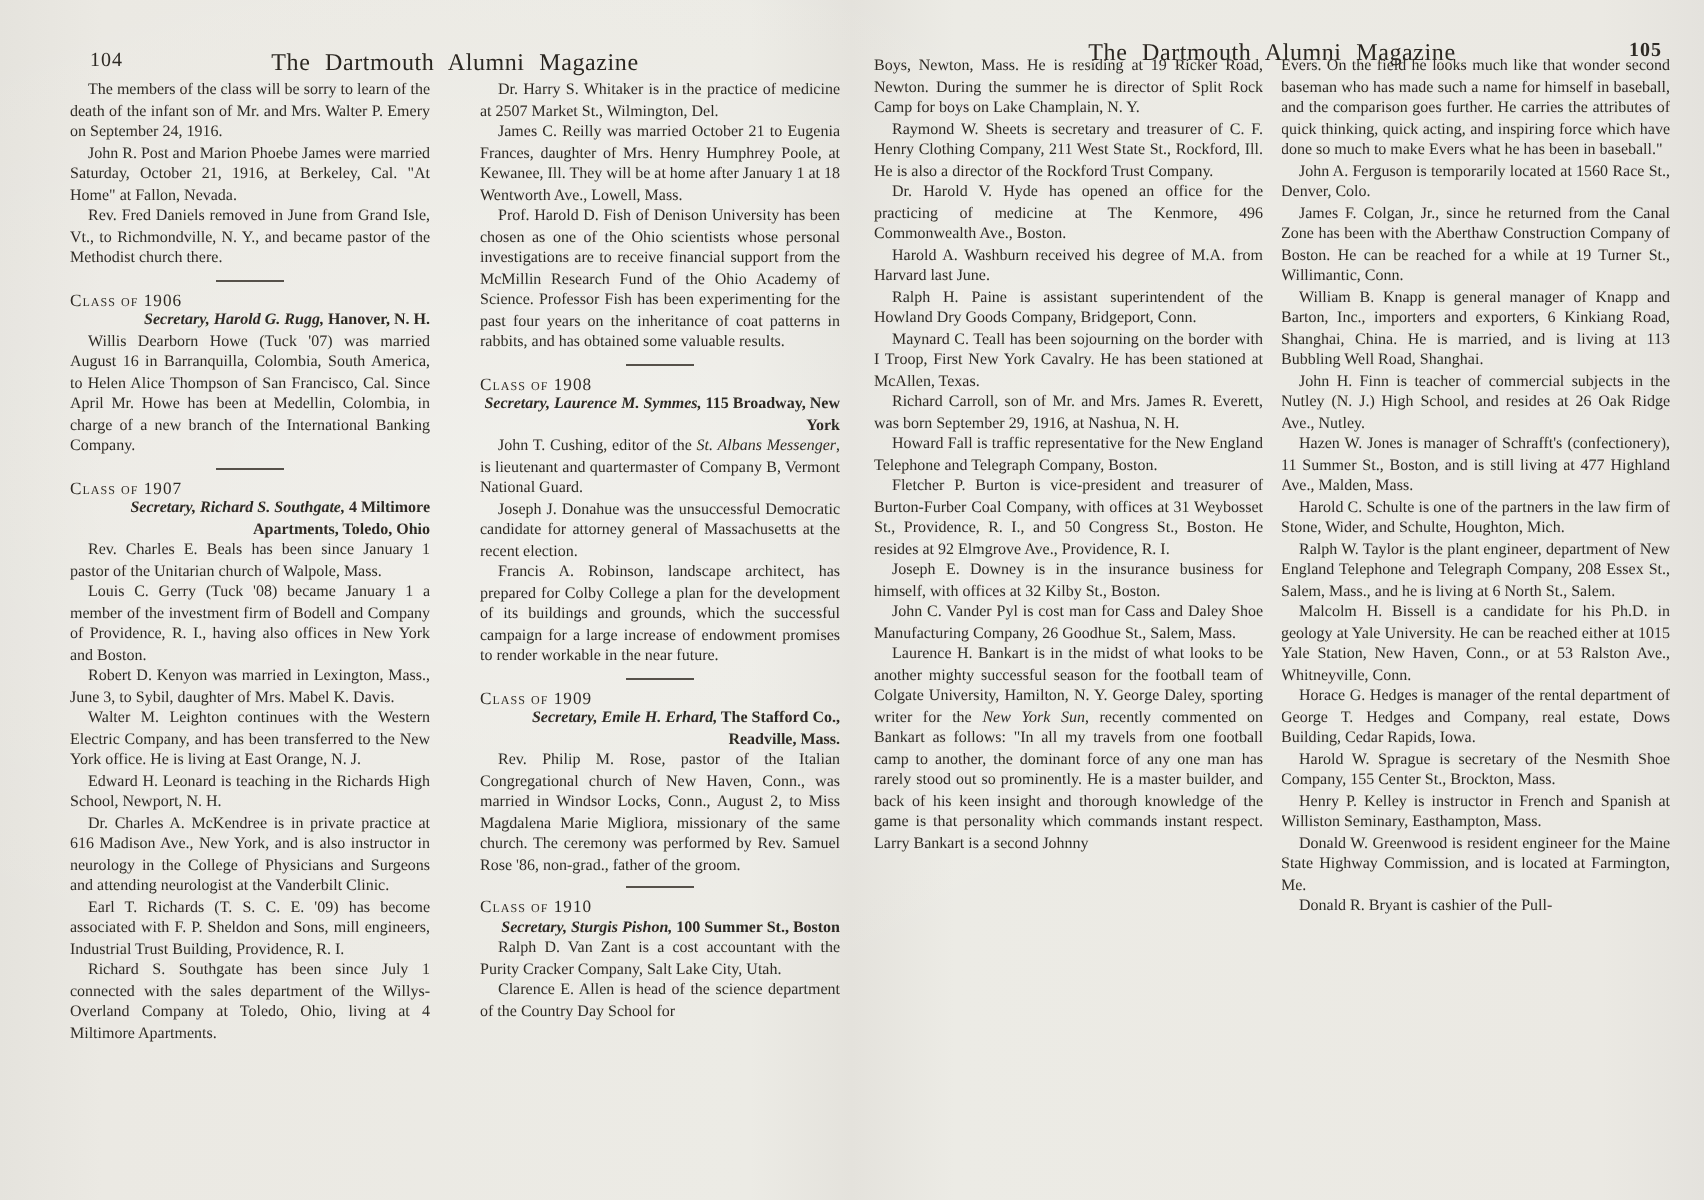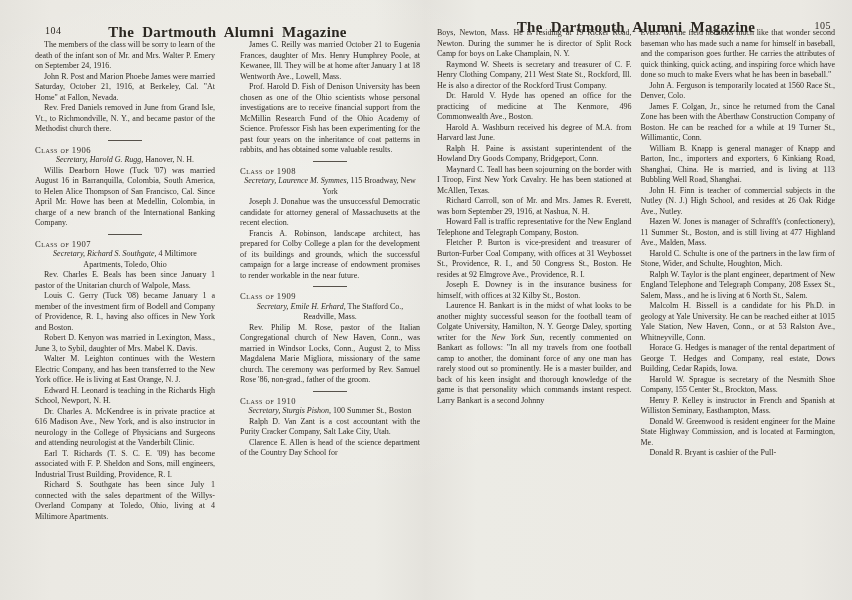--- a/index.html
+++ b/index.html
@@ -17,35 +17,35 @@
   }
   .page { position:absolute; top:0; width:426px; height:600px; }
   .page-left  { left:0; }
   .page-right { left:426px; }
 
   .pagehead { position:absolute; height:16px; }
   .page-left  .pagehead { top:24px; left:35px; width:385px; }
   .page-right .pagehead { top:19px; left:11px; width:398px; }
   .folio { position:absolute; top:1px; font-size:10px; letter-spacing:0.5px; color:#2e2a24; }
   .folio-left  { left:10px; }
-  .folio-right { right:4px; }
+  .folio-right { right:4px;font-weight:bold; }
   .runhead {
     position:absolute; left:50%; transform:translateX(-50%);
-    white-space:nowrap; font-weight:700; font-size:15px;
+    white-space:nowrap; font-weight:400; font-size:12px;
     word-spacing:4px; letter-spacing:0.3px; color:#2b2721;
   }
 
   .cols { position:absolute; display:flex; }
   .page-left  .cols { top:40px; left:35px;  width:385px; gap:25px; height:545px; }
   .page-right .cols { top:28px; left:11px;  width:398px; gap:9px;  height:550px; }
   .col { flex:1 1 0; overflow:hidden; font-size:8px; line-height:10.5px; }
 
   .para { margin:0; text-indent:9px; text-align:justify; }
   .para.cont { text-indent:0; }
-  .secretary { margin:0; text-align:center; }
+  .secretary { margin:0; text-align:right;font-weight:bold; }
   .it { font-style:italic; }
   .class-heading {
     text-align:left; font-variant:small-caps; letter-spacing:0.5px;
     font-size:8.6px; margin:0;
   }
   .rule { width:34px; height:1px; background:#56514a; margin:5px auto 4px auto; }
 </style>
 </head>
 <body>
 
@@ -71,25 +71,27 @@
           <p class="para"><span>Rev. Charles E. Beals has been since January 1 pastor of the Unitarian church of Walpole, Mass.</span></p>
           <p class="para"><span>Louis C. Gerry (Tuck '08) became January 1 a member of the investment firm of Bodell and Company of Providence, R. I., having also offices in New York and Boston.</span></p>
           <p class="para"><span>Robert D. Kenyon was married in Lexington, Mass., June 3, to Sybil, daughter of Mrs. Mabel K. Davis.</span></p>
           <p class="para"><span>Walter M. Leighton continues with the Western Electric Company, and has been transferred to the New York office.  He is living at East Orange, N. J.</span></p>
           <p class="para"><span>Edward H. Leonard is teaching in the Richards High School, Newport, N. H.</span></p>
           <p class="para"><span>Dr. Charles A. McKendree is in private practice at 616 Madison Ave., New York, and is also instructor in neurology in the College of Physicians and Surgeons and attending neurologist at the Vanderbilt Clinic.</span></p>
           <p class="para"><span>Earl T. Richards (T. S. C. E. '09) has become associated with F. P. Sheldon and Sons, mill engineers, Industrial Trust Building, Providence, R. I.</span></p>
           <p class="para"><span>Richard S. Southgate has been since July 1 connected with the sales department of the Willys-Overland Company at Toledo, Ohio, living at 4 Miltimore Apartments.</span></p>
         </div>
       <div class="col">
+          <p class="para"><span>Dr. Harry S. Whitaker is in the practice of medicine at 2507 Market St., Wilmington, Del.</span></p>
           <p class="para"><span>James C. Reilly was married October 21 to Eugenia Frances, daughter of Mrs. Henry Humphrey Poole, at Kewanee, Ill.  They will be at home after January 1 at 18 Wentworth Ave., Lowell, Mass.</span></p>
           <p class="para"><span>Prof. Harold D. Fish of Denison University has been chosen as one of the Ohio scientists whose personal investigations are to receive financial support from the McMillin Research Fund of the Ohio Academy of Science.  Professor Fish has been experimenting for the past four years on the inheritance of coat patterns in rabbits, and has obtained some valuable results.</span></p>
           <div class="rule"></div>
           <div class="class-heading">Class of 1908</div>
           <p class="secretary"><span class="it">Secretary, Laurence M. Symmes,</span><span> 115 Broadway, New York</span></p>
+          <p class="para"><span>John T. Cushing, editor of the </span><span class="it">St. Albans Messenger</span><span>, is lieutenant and quartermaster of Company B, Vermont National Guard.</span></p>
           <p class="para"><span>Joseph J. Donahue was the unsuccessful Democratic candidate for attorney general of Massachusetts at the recent election.</span></p>
           <p class="para"><span>Francis A. Robinson, landscape architect, has prepared for Colby College a plan for the development of its buildings and grounds, which the successful campaign for a large increase of endowment promises to render workable in the near future.</span></p>
           <div class="rule"></div>
           <div class="class-heading">Class of 1909</div>
           <p class="secretary"><span class="it">Secretary, Emile H. Erhard,</span><span> The Stafford Co., Readville, Mass.</span></p>
           <p class="para"><span>Rev. Philip M. Rose, pastor of the Italian Congregational church of New Haven, Conn., was married in Windsor Locks, Conn., August 2, to Miss Magdalena Marie Migliora, missionary of the same church.  The ceremony was performed by Rev. Samuel Rose '86, non-grad., father of the groom.</span></p>
           <div class="rule"></div>
           <div class="class-heading">Class of 1910</div>
           <p class="secretary"><span class="it">Secretary, Sturgis Pishon,</span><span> 100 Summer St., Boston</span></p>
           <p class="para"><span>Ralph D. Van Zant is a cost accountant with the Purity Cracker Company, Salt Lake City, Utah.</span></p>
@@ -108,20 +110,21 @@
           <p class="para cont"><span>Boys, Newton, Mass.  He is residing at 19 Ricker Road, Newton.  During the summer he is director of Split Rock Camp for boys on Lake Champlain, N. Y.</span></p>
           <p class="para"><span>Raymond W. Sheets is secretary and treasurer of C. F. Henry Clothing Company, 211 West State St., Rockford, Ill.  He is also a director of the Rockford Trust Company.</span></p>
           <p class="para"><span>Dr. Harold V. Hyde has opened an office for the practicing of medicine at The Kenmore, 496 Commonwealth Ave., Boston.</span></p>
           <p class="para"><span>Harold A. Washburn received his degree of M.A. from Harvard last June.</span></p>
           <p class="para"><span>Ralph H. Paine is assistant superintendent of the Howland Dry Goods Company, Bridgeport, Conn.</span></p>
           <p class="para"><span>Maynard C. Teall has been sojourning on the border with I Troop, First New York Cavalry.  He has been stationed at McAllen, Texas.</span></p>
           <p class="para"><span>Richard Carroll, son of Mr. and Mrs. James R. Everett, was born September 29, 1916, at Nashua, N. H.</span></p>
           <p class="para"><span>Howard Fall is traffic representative for the New England Telephone and Telegraph Company, Boston.</span></p>
           <p class="para"><span>Fletcher P. Burton is vice-president and treasurer of Burton-Furber Coal Company, with offices at 31 Weybosset St., Providence, R. I., and 50 Congress St., Boston.  He resides at 92 Elmgrove Ave., Providence, R. I.</span></p>
           <p class="para"><span>Joseph E. Downey is in the insurance business for himself, with offices at 32 Kilby St., Boston.</span></p>
+          <p class="para"><span>John C. Vander Pyl is cost man for Cass and Daley Shoe Manufacturing Company, 26 Goodhue St., Salem, Mass.</span></p>
           <p class="para"><span>Laurence H. Bankart is in the midst of what looks to be another mighty successful season for the football team of Colgate University, Hamilton, N. Y.  George Daley, sporting writer for the </span><span class="it">New York Sun</span><span>, recently commented on Bankart as follows: "In all my travels from one football camp to another, the dominant force of any one man has rarely stood out so prominently.  He is a master builder, and back of his keen insight and thorough knowledge of the game is that personality which commands instant respect.  Larry Bankart is a second Johnny</span></p>
         </div>
       <div class="col">
           <p class="para cont"><span>Evers.  On the field he looks much like that wonder second baseman who has made such a name for himself in baseball, and the comparison goes further.  He carries the attributes of quick thinking, quick acting, and inspiring force which have done so much to make Evers what he has been in baseball."</span></p>
           <p class="para"><span>John A. Ferguson is temporarily located at 1560 Race St., Denver, Colo.</span></p>
           <p class="para"><span>James F. Colgan, Jr., since he returned from the Canal Zone has been with the Aberthaw Construction Company of Boston.  He can be reached for a while at 19 Turner St., Willimantic, Conn.</span></p>
           <p class="para"><span>William B. Knapp is general manager of Knapp and Barton, Inc., importers and exporters, 6 Kinkiang Road, Shanghai, China.  He is married, and is living at 113 Bubbling Well Road, Shanghai.</span></p>
           <p class="para"><span>John H. Finn is teacher of commercial subjects in the Nutley (N. J.) High School, and resides at 26 Oak Ridge Ave., Nutley.</span></p>
           <p class="para"><span>Hazen W. Jones is manager of Schrafft's (confectionery), 11 Summer St., Boston, and is still living at 477 Highland Ave., Malden, Mass.</span></p>
           <p class="para"><span>Harold C. Schulte is one of the partners in the law firm of Stone, Wider, and Schulte, Houghton, Mich.</span></p>

